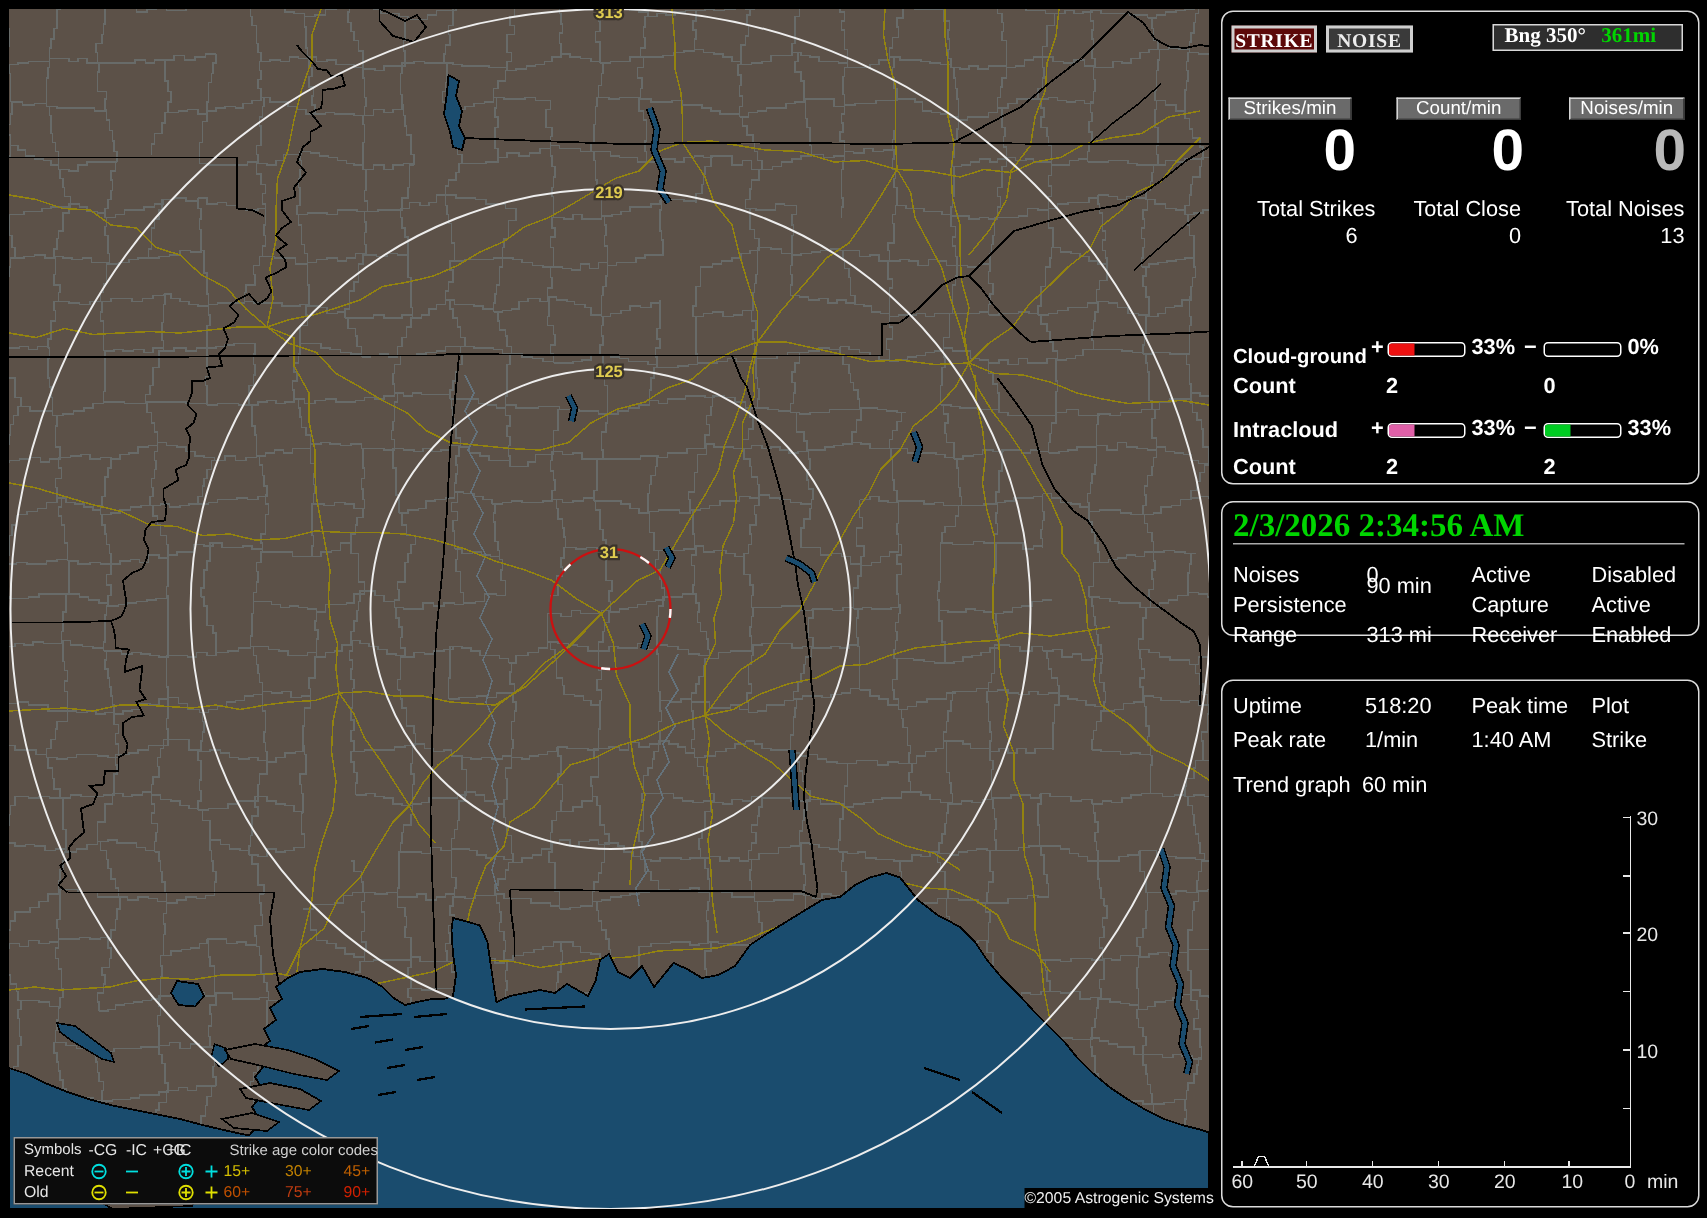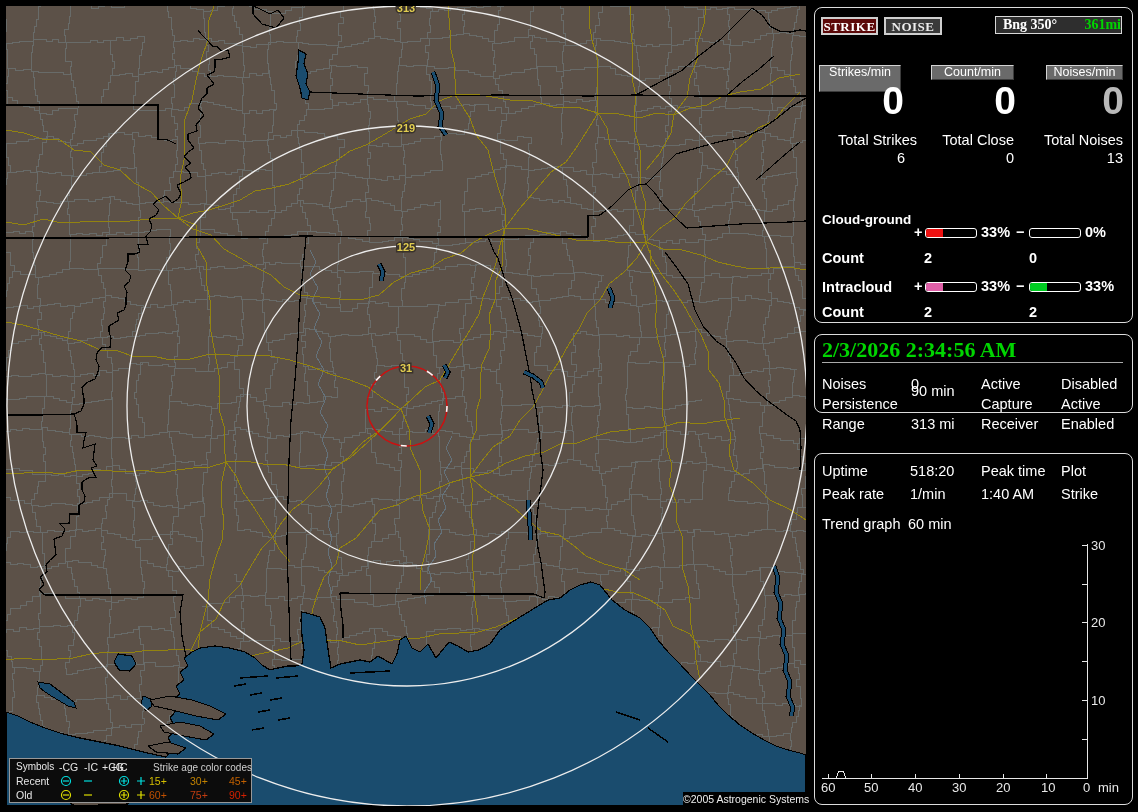--- a/index.html
+++ b/index.html
@@ -170,34 +170,34 @@
 <div class="abs" style="left:180px;top:16px;color:#c28200">30+</div>
 <div class="abs" style="left:219px;top:16px;color:#c06000">45+</div>
 <div class="abs" style="left:139px;top:30px;color:#c05000">60+</div>
 <div class="abs" style="left:180px;top:30px;color:#c03c10">75+</div>
 <div class="abs" style="left:219px;top:30px;color:#d22000">90+</div>
 </div>
 <div class="abs" style="left:683px;top:792px;width:123px;height:14px;background:#000;color:#efefef;font-size:10.5px;text-align:center;white-space:nowrap;padding-top:1px;box-sizing:border-box">©2005 Astrogenic Systems</div>
 <div class="panel" style="top:7px;height:316px">
 <div class="abs serif" style="left:6px;top:9px;width:57px;height:18px;background:#5c0909;border:2px solid #cfcfcf;color:#fff;font-size:13px;text-align:center;line-height:15px;box-sizing:border-box;letter-spacing:0.5px">STRIKE</div>
 <div class="abs serif" style="left:69px;top:9px;width:58px;height:18px;background:#3a3a3a;border:2px solid #cfcfcf;color:#ededed;font-size:13px;text-align:center;line-height:15px;box-sizing:border-box;letter-spacing:0.5px">NOISE</div>
-<div class="abs serif" style="left:180px;top:8px;width:127px;height:18px;background:#2e2e2e;border:1px solid #d8d8d8;color:#fff;font-size:14px;line-height:16px;box-sizing:border-box;padding-left:7px">Bng 350°<span class="grn" style="float:right;padding-right:0">361mi</span></div>
-<div class="btn3d" style="left:4px;top:57px;width:82px;height:27px;line-height:13px">Strikes/min</div>
+<div class="abs serif" style="left:180px;top:8px;width:127px;height:18px;background:#2e2e2e;border:1px solid #d8d8d8;color:#fff;font-size:14px;line-height:16px;box-sizing:border-box;padding-left:7px">Bng 350°<span class="grn" style="float:right;padding-right:17px">361mi</span></div>
+<div class="btn3d" style="left:4px;top:57px;width:82px;height:15px;line-height:13px">Strikes/min</div>
 <div class="btn3d" style="left:116px;top:57px;width:83px;height:15px;line-height:13px">Count/min</div>
 <div class="btn3d" style="left:231px;top:57px;width:77px;height:15px;line-height:13px">Noises/min</div>
 <div class="bigz" style="left:4px;top:73px;width:85px">0</div>
 <div class="bigz" style="left:116px;top:73px;width:85px">0</div>
 <div class="bigz" style="left:224px;top:73px;width:85px;color:#b9b9b9">0</div>
 <div class="tlab" style="left:12px;top:124px;width:90px">Total Strikes</div>
 <div class="tlab" style="left:110px;top:124px;width:89px">Total Close</div>
 <div class="tlab gray" style="left:218px;top:124px;width:90px">Total Noises</div>
 <div class="tlab" style="left:0px;top:142px;width:90px">6</div>
 <div class="tlab" style="left:110px;top:142px;width:89px">0</div>
 <div class="tlab" style="left:218px;top:142px;width:90px">13</div>
-<div class="r2" style="left:7px;top:204px;font-weight:bold;font-size:13.5px">Cloud-ground</div>
+<div class="r2" style="left:7px;top:222px;font-weight:bold;font-size:13.5px">Cloud-ground</div>
 <div class="r2" style="left:99px;top:216px;font-weight:bold">+</div>
 <div class="bar" style="left:110px;top:220px">
       <div style="width:17px;background:#ee1111"></div>
     </div>
 <div class="r2" style="left:166px;top:216px;font-weight:bold">33%</div>
 <div class="r2" style="left:201px;top:216px;font-weight:bold">−</div>
 <div class="bar" style="left:214px;top:220px"></div>
 <div class="r2" style="left:270px;top:216px;font-weight:bold">0%</div>
 <div class="r2" style="left:7px;top:242px;font-weight:bold">Count</div>
 <div class="r2" style="left:109px;top:242px;font-weight:bold">2</div>
@@ -210,21 +210,21 @@
 <div class="r2" style="left:166px;top:270px;font-weight:bold">33%</div>
 <div class="r2" style="left:201px;top:270px;font-weight:bold">−</div>
 <div class="bar" style="left:214px;top:274px">
       <div style="width:17px;background:#00cc22"></div>
     </div>
 <div class="r2" style="left:270px;top:270px;font-weight:bold">33%</div>
 <div class="r2" style="left:7px;top:296px;font-weight:bold">Count</div>
 <div class="r2" style="left:109px;top:296px;font-weight:bold">2</div>
 <div class="r2" style="left:214px;top:296px;font-weight:bold">2</div>
 </div>
-<div class="panel" style="top:334px;height:79px">
+<div class="panel" style="top:334px;height:90px">
 <div class="abs serif grn" style="left:7px;top:2px;font-size:22px">2/3/2026 2:34:56 AM</div>
 <div class="abs" style="left:7px;top:27px;width:301px;border-bottom:1px solid #aaa"></div>
 <div class="r2" style="left:7px;top:41px">Noises</div>
     <div class="r2" style="left:96px;top:41px">0</div>
     <div class="r2" style="left:166px;top:41px">Active</div>
     <div class="r2 gray" style="left:246px;top:41px">Disabled</div>
 <div class="r2" style="left:7px;top:61px">Persistence</div>
     <div class="r2" style="left:96px;top:48px">90 min</div>
     <div class="r2" style="left:166px;top:61px">Capture</div>
     <div class="r2 grn" style="left:246px;top:61px">Active</div>

